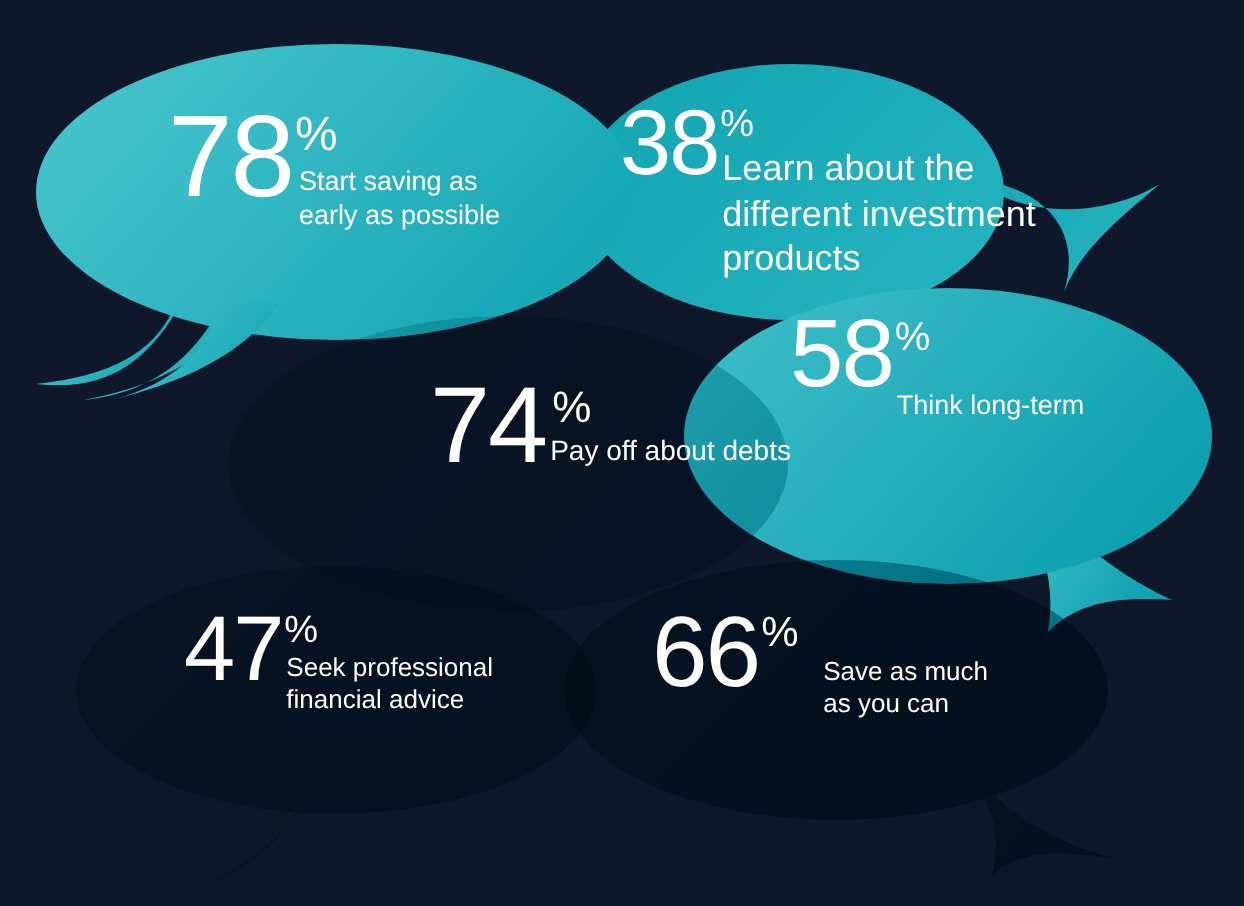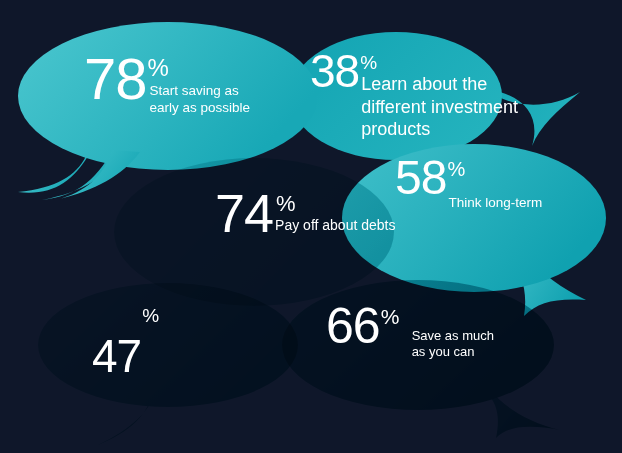--- a/index.html
+++ b/index.html
@@ -87,21 +87,21 @@
   #label-58 .pct-num { font-size: 48px; }
   #label-58 .pct-sign { font-size: 20px; margin-top: 3px; }
   #label-58 .desc { font-size: 13.5px; margin-top: 16px; }
 
   #label-74 { left: 168px; top: 189px; margin-left: 47px; }
   #label-74 .pct-num { font-size: 54px; }
   #label-74 .pct-sign { font-size: 22px; margin-top: 4px; margin-left: 3px; }
   #label-74 .desc { font-size: 14px; margin-top: 2px; }
 
   #label-47 { left: 92px;  top: 303px; }
-  #label-47 .pct-num { font-size: 46px; margin-top: 32px; }
+  #label-47 .pct-num { font-size: 46px; }
   #label-47 .pct-sign { font-size: 19px; margin-top: 3px; }
   #label-47 .desc { font-size: 13px; margin-top: 1px; }
 
   #label-66 { left: 326px; top: 303px; }
   #label-66 .pct-num { font-size: 50px; }
   #label-66 .pct-sign { font-size: 21px; margin-top: 3px; }
   #label-66 .desc { font-size: 13px; margin-top: 1px; margin-left: 32px; }
 </style>
 </head>
 <body style="background: rgb(247, 248, 248);">
@@ -209,20 +209,22 @@
         <span class="desc">Pay off about debts</span>
       </div>
     </div>
   </div>
 
   <div class="bubble-label" id="label-47">
     <div class="pct-row">
       <span class="pct-num">47</span>
       <div class="pct-col">
         <span class="pct-sign">%</span>
+        <span class="desc">Seek professional
+financial advice</span>
       </div>
     </div>
   </div>
 
   <div class="bubble-label" id="label-66">
     <div class="pct-row">
       <span class="pct-num">66</span>
       <div class="pct-col">
         <span class="pct-sign">%</span>
         <span class="desc">Save as much

